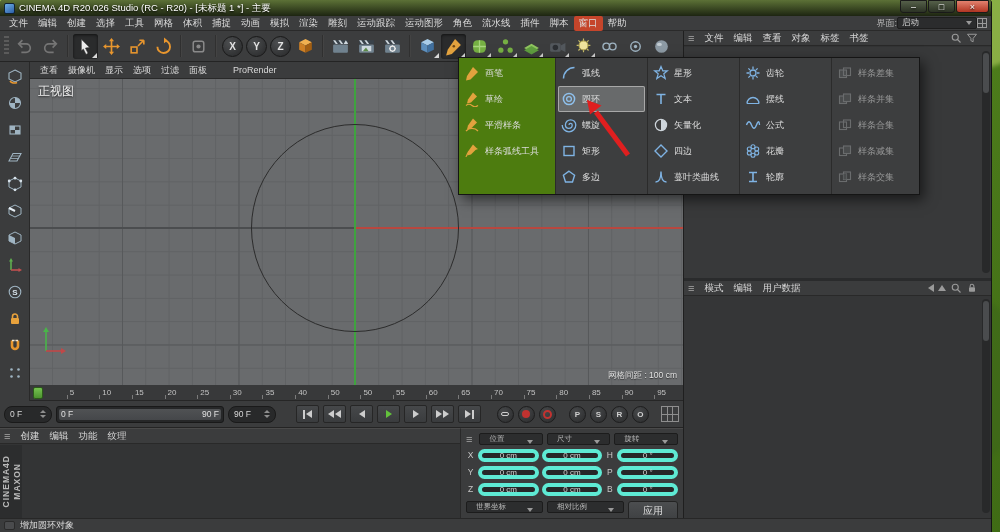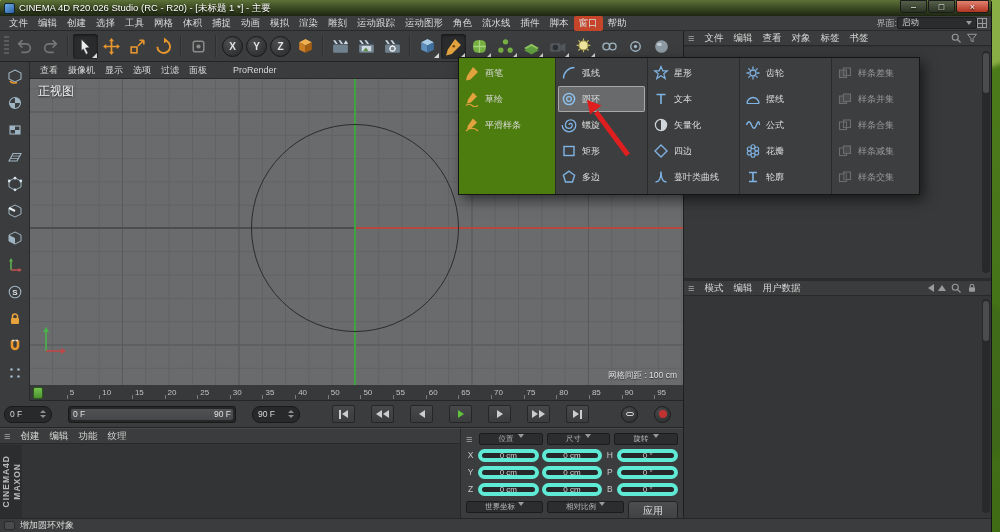--- a/index.html
+++ b/index.html
@@ -49,21 +49,21 @@
 .circle-obj{position:absolute;left:221px;top:45px;width:208px;height:208px;border:1.6px solid #2c2c2c;border-radius:50%}
 .view-label{position:absolute;top:4px;left:8px;font-size:12px;color:#f0f0f0;text-shadow:0 1px 2px rgba(0,0,0,.7)}
 .grid-info{position:absolute;right:6px;bottom:3px;font-size:8.5px;color:#e2e2e2;text-shadow:0 1px 1px rgba(0,0,0,.6)}
 .gizmo{position:absolute;left:8px;bottom:28px}
 
 .ruler{position:absolute;left:30px;top:385px;width:653px;height:16px;background:#38393a;border-bottom:1px solid #262626;display:flex;padding-left:4px;position:absolute}
 .tick{flex:0 0 32.65px;font-size:8px;color:#c2c2c2;line-height:15px;position:relative;padding-left:3px}
 .tick::before{content:"";position:absolute;left:0;bottom:1px;width:1px;height:4px;background:#7a7a7a}
 .playhead{position:absolute;left:3px;top:2px;width:10px;height:12px;background:linear-gradient(#74c24f,#4d9230);border:1px solid #2c5a1a;border-radius:2px}
 
-.transport{position:absolute;left:0;top:401px;width:683px;height:27px;background:#3b3c3d;border-bottom:1px solid #242424;display:flex;align-items:center;gap:16px;padding:0 4px}
+.transport{position:absolute;left:0;top:401px;width:683px;height:27px;background:#3b3c3d;border-bottom:1px solid #242424;display:flex;align-items:center;gap:4px;padding:0 4px}
 .spin{height:17px;background:#28292a;border:1px solid #1a1a1a;border-radius:8px;color:#d8d8d8;font-size:8.5px;display:flex;align-items:center;justify-content:space-between;padding:0 5px;gap:3px;flex:0 0 48px}
 .ud{display:flex;flex-direction:column;gap:2px}
 .u{width:0;height:0;border-left:3px solid transparent;border-right:3px solid transparent;border-bottom:3px solid #8e8e8e}
 .d{width:0;height:0;border-left:3px solid transparent;border-right:3px solid transparent;border-top:3px solid #8e8e8e}
 .slider{position:relative;flex:0 0 168px;height:17px;background:#262728;border:1px solid #191919;border-radius:3px;display:flex;align-items:center;justify-content:space-between;padding:0 4px}
 .slider .bar{position:absolute;left:2px;right:2px;top:2px;bottom:2px;background:linear-gradient(#505254,#45474a);border-radius:2px}
 .slider span{position:relative;z-index:1;font-size:8.5px;color:#e0e0e0}
 .pbtn{width:23px;height:18px;background:linear-gradient(#46484a,#3a3c3e);border:1px solid #262626;border-radius:2px;display:flex;align-items:center;justify-content:center;gap:1px;flex:0 0 auto}
 .trL{width:0;height:0;border:4px solid transparent;border-right:6px solid #cdcdcd;border-left:none}
 .trR{width:0;height:0;border:4px solid transparent;border-left:6px solid #cdcdcd;border-right:none}
@@ -76,21 +76,21 @@
 .gridic{width:20px;height:16px;border:1px solid #8e8e8e;background:linear-gradient(#8e8e8e,#8e8e8e) 33% 0/1px 100% no-repeat,linear-gradient(#8e8e8e,#8e8e8e) 66% 0/1px 100% no-repeat,linear-gradient(#8e8e8e,#8e8e8e) 0 50%/100% 1px no-repeat;margin-left:8px}
 
 .material{position:absolute;left:0;top:428px;width:460px;height:90px;background:#333435;border-top:1px solid #4a4a4a}
 .panel-header{height:15px;background:#3b3c3d;border-bottom:1px solid #292929;display:flex;align-items:center;font-size:9.5px;color:#d8d8d8;padding-left:4px;gap:2px}
 .hamb{color:#a8a8a8;font-size:11px;margin-right:3px}
 .maxon{position:absolute;left:0;top:16px;bottom:0;width:22px;background:#2c2d2e;display:flex;align-items:center;justify-content:center;gap:1px}
 .maxon span{writing-mode:vertical-rl;transform:rotate(180deg);font-size:8.5px;font-weight:bold;color:#b8b8b8;letter-spacing:1px}
 
 .coords{position:absolute;left:460px;top:428px;width:223px;height:90px;background:#3b3c3d;border-top:1px solid #4a4a4a;border-left:1px solid #292929;padding:3px 5px}
 .coord-header{display:flex;gap:4px;align-items:center;height:13px}
-.chip{flex:1;height:12px;background:#2c2d2e;border:1px solid #1c1c1c;border-radius:2px;font-size:7.5px;color:#b8b8b8;display:flex;align-items:flex-start;justify-content:space-between;padding:0 18px}
+.chip{flex:1;height:12px;background:#2c2d2e;border:1px solid #1c1c1c;border-radius:2px;font-size:7.5px;color:#b8b8b8;display:flex;align-items:flex-end;justify-content:space-between;padding:0 9px}
 .coord-row{display:flex;gap:3px;align-items:center;height:14px;margin-top:3px}
 .axlab{width:9px;font-size:8.5px;color:#c8c8c8;text-align:center;flex:0 0 auto}
 .field{flex:1;height:13px;background:#26272
 
 8;background:#262728;border:4px solid #5eead4;border-radius:7px;color:#d5d5d5;font-size:8px;display:flex;align-items:center;justify-content:center;position:relative}
 .coord-bottom{display:flex;gap:4px;margin-top:5px}
 .apply{flex:0 0 50px;height:20px;background:linear-gradient(#4c4e50,#3e4042);border:1px solid #232323;border-radius:3px;color:#e0e0e0;font-size:10px;display:flex;align-items:center;justify-content:center}
 
 .rpanel{position:absolute;left:683px;top:31px;width:309px;height:487px;background:#333435;border-left:1px solid #1f1f1f}
 .rp-icons{margin-left:auto;display:flex;align-items:center;gap:4px;padding-right:14px}
@@ -693,20 +693,27 @@
             </svg>
             <span>草绘</span>
           </div>
         <div class="pitem">
             <svg class="i16" viewBox="0 0 16 16">
               <path d="M9 1.5 l4 4 -6 6 -4 1 1 -4 z" fill="#e2a23e"></path>
               <path d="M2 14 C5 10.5 11 10.5 14 14" fill="none" stroke="#e2a23e" stroke-width="1.2"></path>
             </svg>
             <span>平滑样条</span>
           </div>
+        <div class="pitem">
+            <svg class="i16" viewBox="0 0 16 16">
+              <path d="M9 1.5 l4 4 -6 6 -4 1 1 -4 z" fill="#e2a23e"></path>
+              <path d="M2 14 A10 10 0 0 1 13.5 6" fill="none" stroke="#e2a23e" stroke-width="1.2"></path>
+            </svg>
+            <span>样条弧线工具</span>
+          </div>
       </div>
       <div class="pcol">
         <div class="pitem">
             <svg class="i16" viewBox="0 0 16 16">
               <path d="M2.5 13.5 A11 11 0 0 1 13.5 2.5" fill="none" stroke="#7fb3e3" stroke-width="1.5"></path>
             </svg>
             <span>弧线</span>
           </div>
         <div class="pitem sel">
             <svg class="i16" viewBox="0 0 16 16">

